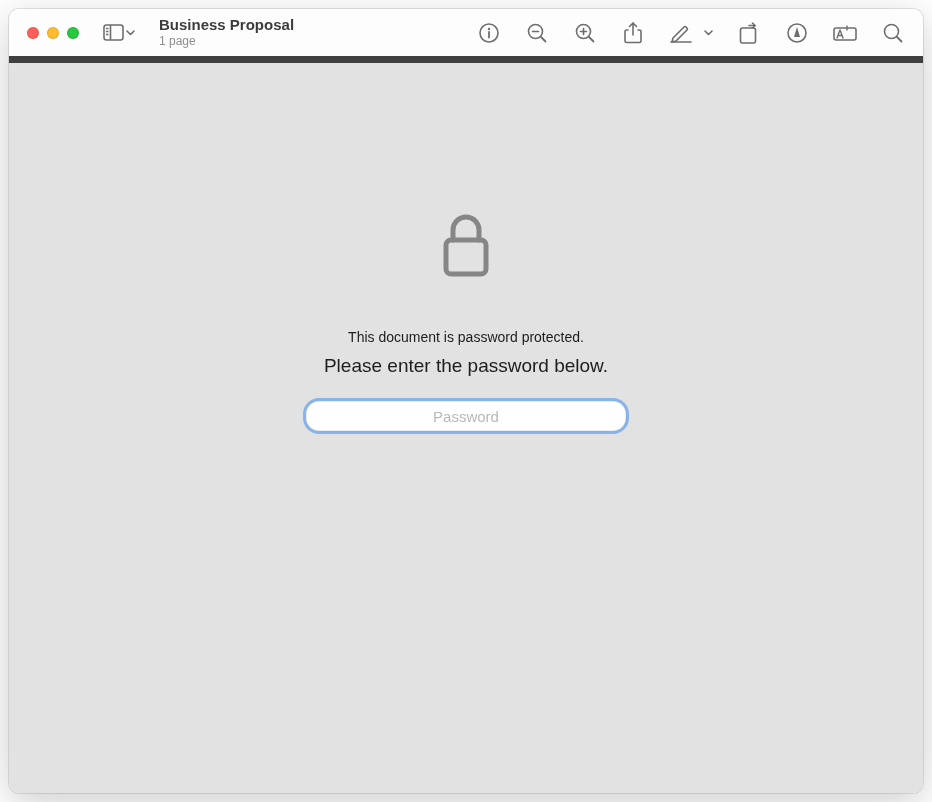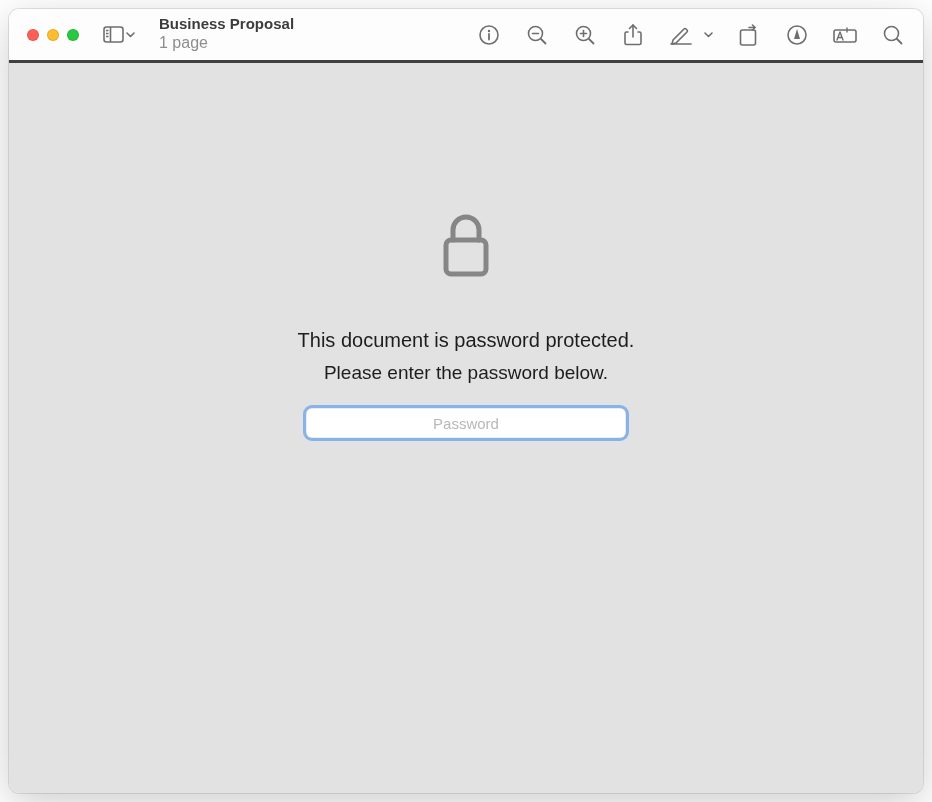--- a/index.html
+++ b/index.html
@@ -24,21 +24,21 @@
       border-radius: 10px;
       box-shadow: 0 0 0 1px rgba(0,0,0,0.1), 0 10px 40px rgba(0,0,0,0.2);
       overflow: hidden;
       display: flex;
       flex-direction: column;
     }
     
     .titlebar {
       height: 54px;
       background: #fdfdfd;
-      border-bottom: 3px solid #404040;
+      border-bottom: 7px solid #404040;
       display: flex;
       align-items: center;
       padding: 0 18px;
       gap: 8px;
     }
     
     .traffic-lights {
       display: flex;
       gap: 8px;
       margin-right: 16px;
@@ -70,21 +70,21 @@
     }
     
     .doc-title {
       font-size: 15px;
       font-weight: 700;
       color: #3c3c3c;
       line-height: 1.2;
     }
     
     .doc-subtitle {
-      font-size: 16px;
+      font-size: 12px;
       color: #8e8e8e;
       line-height: 1.3;
     }
     
     .toolbar {
       display: flex;
       align-items: center;
       gap: 24px;
       color: #6e6e6e;
     }
@@ -114,21 +114,21 @@
       flex-direction: column;
       align-items: center;
       padding-top: 150px;
     }
     
     .lock-icon-wrapper {
       margin-bottom: 50px;
     }
     
     .password-heading {
-      font-size: 20px;
+      font-size: 14px;
       color: #1d1d1d;
       margin-bottom: 10px;
       font-weight: 400;
     }
     
     .password-subtext {
       font-size: 19px;
       color: #1d1d1d;
       margin-bottom: 24px;
     }
@@ -136,21 +136,21 @@
     .password-input {
       width: 320px;
       height: 30px;
       border: none;
       background: #ffffff;
       text-align: center;
       font-size: 15px;
       color: #333;
       outline: none;
       box-shadow: 0 0 0 3px #88b3e8, inset 0 0 0 0.5px rgba(0,0,0,0.15);
-      border-radius: 6px;
+      border-radius: 13px;
     }
     
     .password-input::placeholder {
       color: #b8b8b8;
     }
     
     svg {
       display: block;
     }
   </style>

